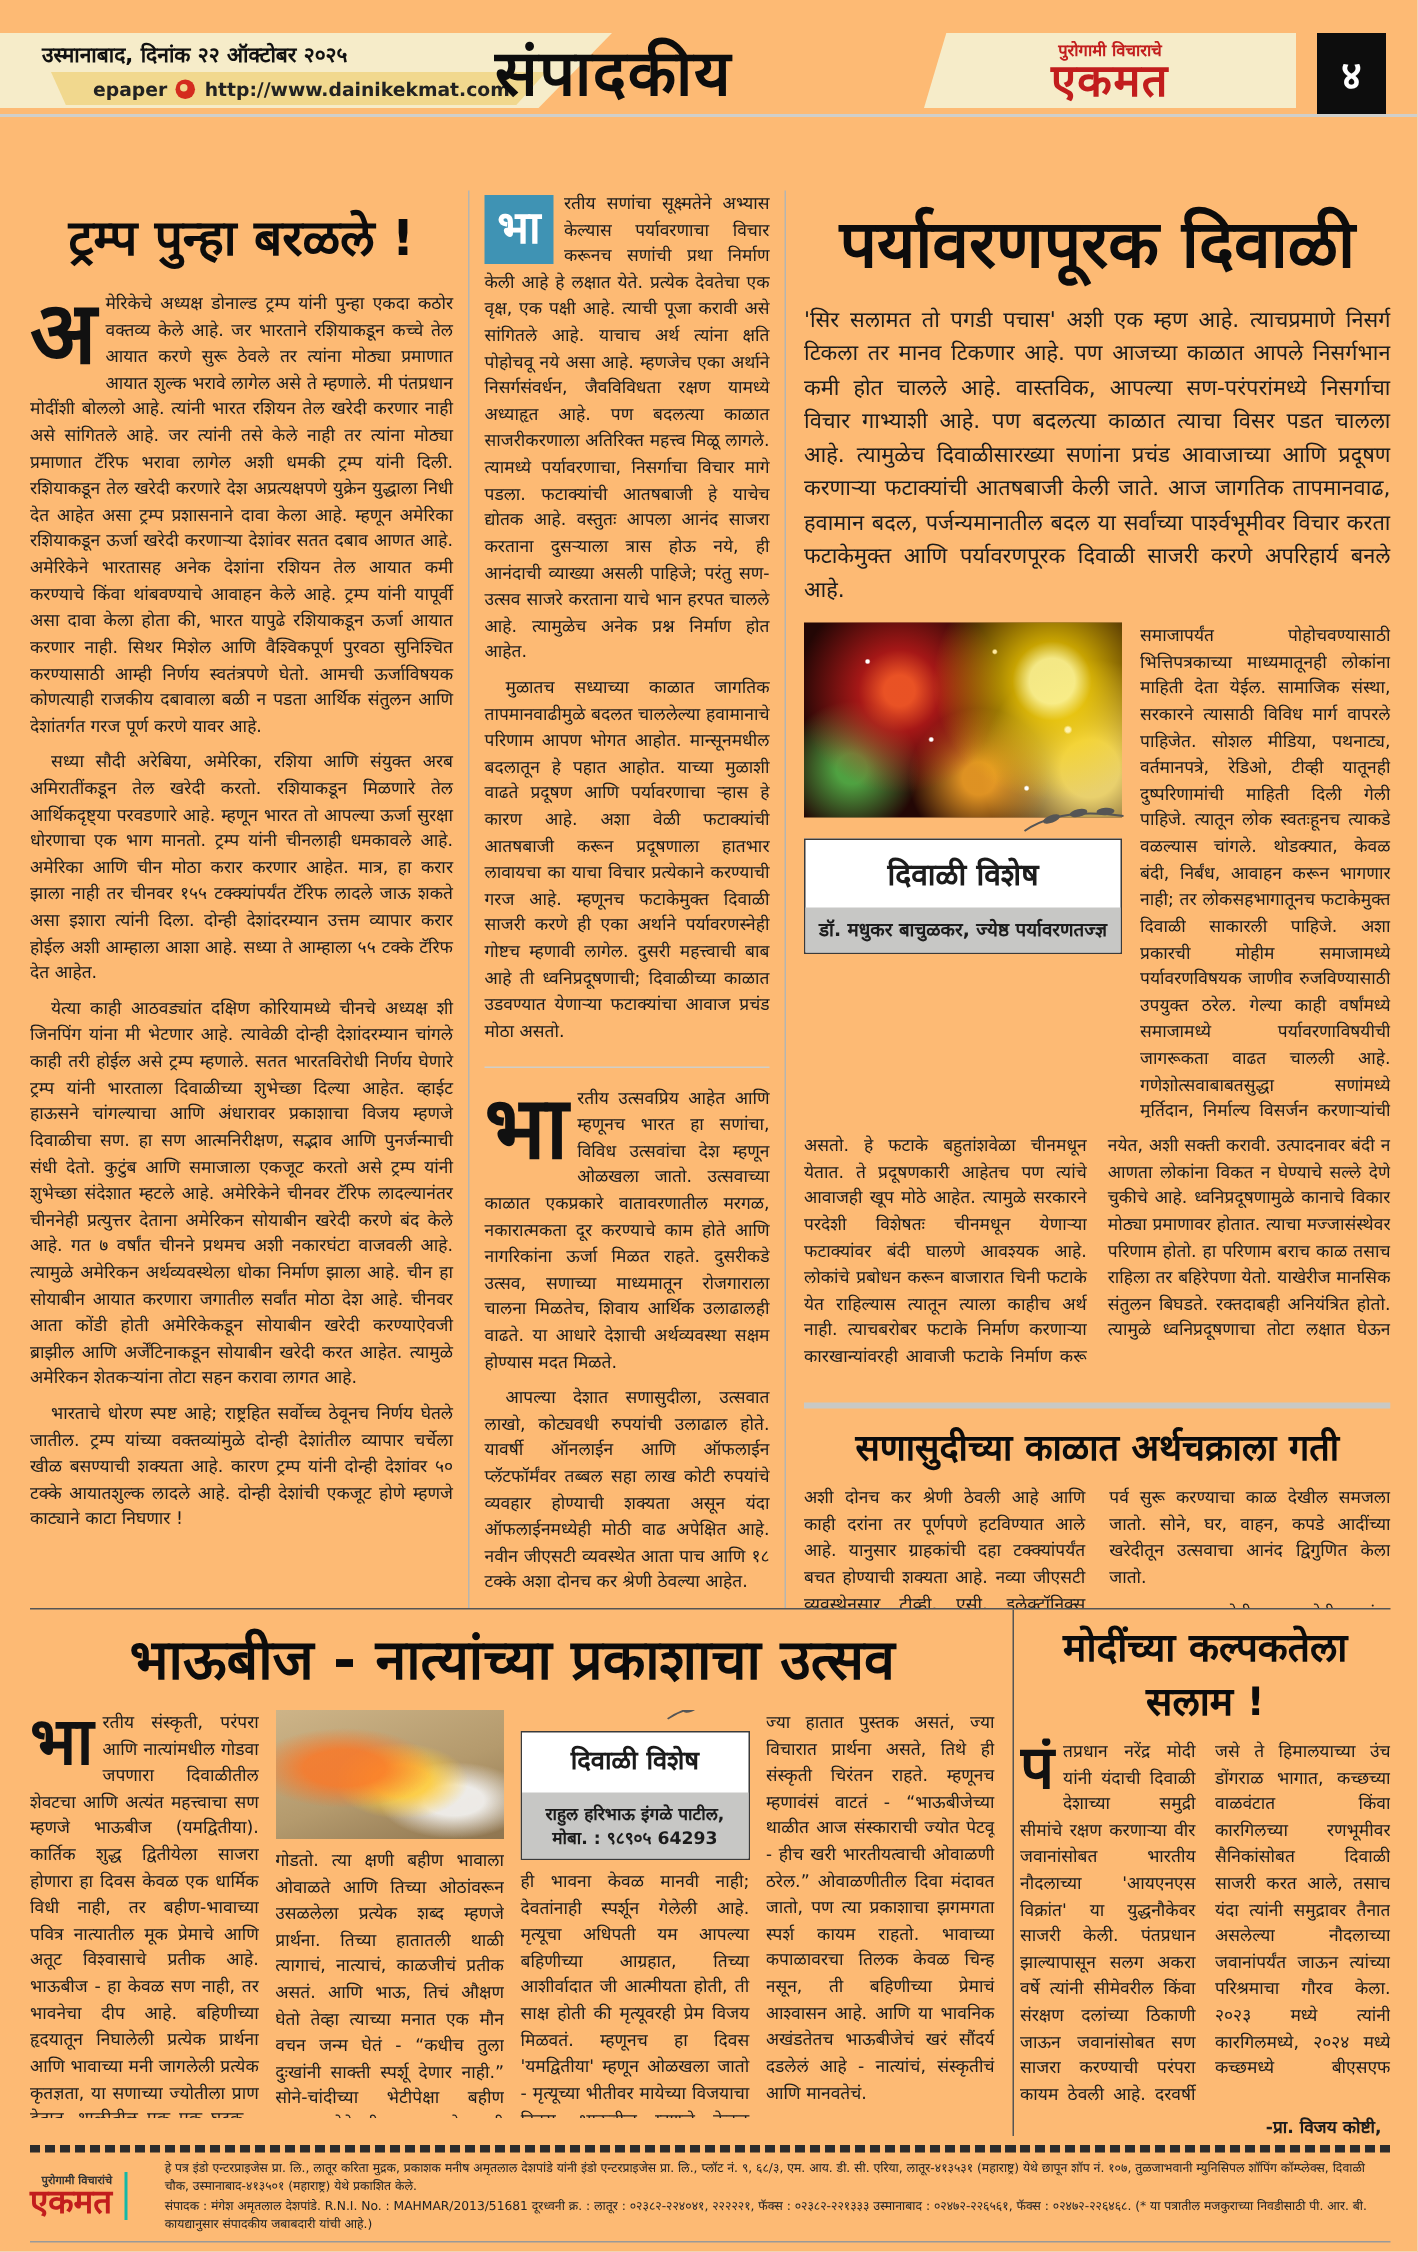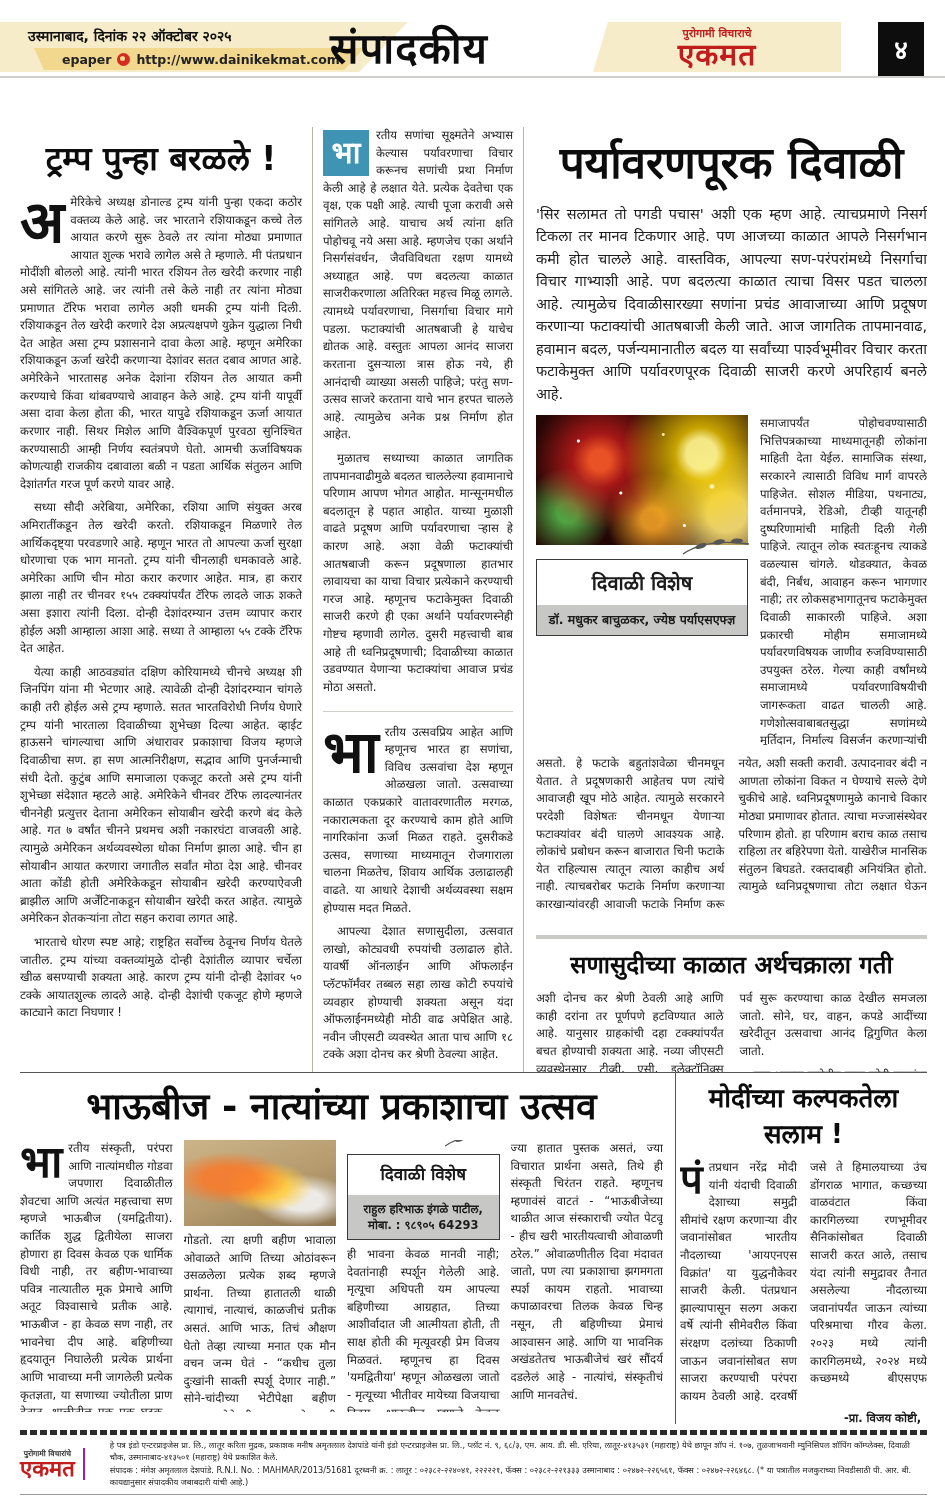--- a/index.html
+++ b/index.html
@@ -1,32 +1,32 @@
 <!DOCTYPE html>
 <html lang="mr"><head>
 <meta charset="utf-8">
 <style>
   * { margin:0; padding:0; box-sizing:border-box; }
   html,body { background:#e8e8e4; }
   body { font-family:"DejaVu Sans","Liberation Sans",sans-serif; color:#1c1c1c; }
-  .page { position:relative; width:945px; height:1501px; margin:0 auto; background:#ffffff; overflow:hidden; }
+  .page { position:relative; width:945px; height:1501px; margin:0 auto; background:#fdba74; overflow:hidden; }
 
   
   .masthead { position:relative; height:78px; }
   .band-left { position:absolute; left:0; top:22px; width:408px; height:50px;
     background:#f6ecc9; clip-path:polygon(0 0,100% 0,88% 100%,0 100%); }
   .date-line { position:absolute; left:28px; top:26px; font-size:14px; font-weight:700; color:#111; }
   .epaper-band { position:absolute; left:34px; top:48px; width:330px; height:22px; background:#f1d88e;
     clip-path:polygon(0 0,100% 0,94% 100%,3% 100%); display:flex; align-items:center; gap:6px; padding-left:28px;
     font-size:12.5px; font-weight:700; color:#222; }
   .epaper-ico { display:inline-block; width:13px; height:13px; border-radius:50%; background:#d42b1e; position:relative; }
   .epaper-ico::after { content:""; position:absolute; left:3px; top:3px; width:5px; height:5px; border-radius:50%; background:#f1d88e; }
   .section-title { position:absolute; left:268px; top:18px; width:220px; text-align:right;
     font-size:42px; font-weight:700; letter-spacing:1px; color:#0d0d0d; }
-  .band-right { position:absolute; left:593px; top:22px; width:248px; height:50px; background:#f6ecc9;
+  .band-right { position:absolute; left:616px; top:22px; width:248px; height:50px; background:#f6ecc9;
     clip-path:polygon(6% 0,100% 0,100% 100%,0 100%); text-align:center; }
   .mast-tagline { font-size:11px; font-weight:800; color:#c21d1d; margin-top:3px; }
   .mast-name { font-size:30px; font-weight:800; color:#c21d1d; line-height:1; letter-spacing:1px; }
   .pageno-box { position:absolute; left:878px; top:22px; width:46px; height:54px; background:#0d0d0d;
     color:#fff; font-size:26px; font-weight:700; display:flex; align-items:center; justify-content:center; }
   .mast-rule { position:absolute; left:0; top:76px; width:100%; height:2px; background:#cfcfcb; }
 
   
   .body-txt { font-size:11.6px; line-height:1.52; text-align:justify; color:#1b1b1b; }
   .body-txt p { margin-bottom:6px; text-indent:14px; }
@@ -86,21 +86,21 @@
   .byline-card.small .who { font-size:11.5px; }
   .modi { flex:1; border-left:1.5px solid #555; padding:6px 0 0 4px; overflow:hidden; }
   .modi h2 { font-size:26px; text-align:center; margin-bottom:8px; }
   .modi-cols { column-count:2; column-gap:13px; height:252px; overflow:hidden; }
   .modi-by { text-align:right; font-size:11.5px; font-weight:800; line-height:1.35; padding-right:6px; }
 
   
   .footer { margin:6px 18px 0 20px; }
   .hr-dash { height:5px; background:repeating-linear-gradient(90deg,#2b2b2b 0 7px,transparent 7px 10px); margin-bottom:4px; }
   .imprint { display:flex; gap:10px; align-items:center; border-bottom:1px solid #999; padding-bottom:6px; }
-  .foot-logo { flex:none; text-align:center; padding-right:8px; border-right:2px solid #a21caf; }
+  .foot-logo { flex:none; text-align:right; padding-right:8px; border-right:2px solid #14b8a6; }
   .foot-logo .tg { font-size:7.5px; font-weight:700; color:#333; }
   .foot-logo .nm { font-size:22px; font-weight:800; color:#c21d1d; line-height:1; }
   .imprint-txt { font-size:8.2px; line-height:1.5; color:#222;margin-left:15px; }
   .dots-row { display:flex; justify-content:space-between; padding:14px 120px 0 150px; }
   .dot-group { display:flex; gap:4px; }
   .dot { width:15px; height:15px; border-radius:50%; display:inline-block; }
 </style>
 </head>
 <body>
 
@@ -154,21 +154,21 @@
           <div class="diwali-left">
             <div class="photo-fireworks"></div>
             <div class="byline-card">
               <svg class="leaf-orn" width="70" height="26" viewBox="0 0 70 26">
                   <path d="M2 20 Q 25 4 68 10" fill="none" stroke="#555" stroke-width="1.4"></path>
                   <ellipse cx="20" cy="12" rx="6" ry="2.5" fill="#555" transform="rotate(-20 20 12)"></ellipse>
                   <ellipse cx="38" cy="8" rx="6" ry="2.5" fill="#555" transform="rotate(-12 38 8)"></ellipse>
                   <ellipse cx="56" cy="7" rx="6" ry="2.5" fill="#555" transform="rotate(-4 56 7)"></ellipse>
                 </svg>
               <div class="tag">दिवाळी विशेष</div>
-              <div class="who">डॉ. मधुकर बाचुळकर, ज्येष्ठ पर्याएसएफ्ज्ञ</div>
+              <div class="who">डॉ. मधुकर बाचुळकर, ज्येष्ठ पर्यावरणतज्ज्ञ</div>
             </div>
           </div>
           <div class="diwali-right body-txt">
             <p class="noindent">समाजापर्यंत पोहोचवण्यासाठी भित्तिपत्रकाच्या माध्यमातूनही लोकांना माहिती देता येईल. सामाजिक संस्था, सरकारने त्यासाठी विविध मार्ग वापरले पाहिजेत. सोशल मीडिया, पथनाट्य, वर्तमानपत्रे, रेडिओ, टीव्ही यातूनही दुष्परिणामांची माहिती दिली गेली पाहिजे. त्यातून लोक स्वतःहूनच त्याकडे वळल्यास चांगले. थोडक्यात, केवळ बंदी, निर्बंध, आवाहन करून भागणार नाही; तर लोकसहभागातूनच फटाकेमुक्त दिवाळी साकारली पाहिजे. अशा प्रकारची मोहीम समाजामध्ये पर्यावरणविषयक जाणीव रुजविण्यासाठी उपयुक्त ठरेल. गेल्या काही वर्षांमध्ये समाजामध्ये पर्यावरणाविषयीची जागरूकता वाढत चालली आहे. गणेशोत्सवाबाबतसुद्धा सणांमध्ये मूर्तिदान, निर्माल्य विसर्जन करणाऱ्यांची संख्या वाढत आहे. हे बदल लोकसंमतीने झाले आहेत. फटाक्यांच्या बाबतीतही जनजागृती केल्यास लोकसंमतीने पर्यावरणपूरक दिवाळी साजरी होईल.</p>
           </div>
         </div>
         <div class="diwali-cols body-txt">
           <p class="noindent">असतो. हे फटाके बहुतांशवेळा चीनमधून येतात. ते प्रदूषणकारी आहेतच पण त्यांचे आवाजही खूप मोठे आहेत. त्यामुळे सरकारने परदेशी विशेषतः चीनमधून येणाऱ्या फटाक्यांवर बंदी घालणे आवश्यक आहे. लोकांचे प्रबोधन करून बाजारात चिनी फटाके येत राहिल्यास त्यातून त्याला काहीच अर्थ नाही. त्याचबरोबर फटाके निर्माण करणाऱ्या कारखान्यांवरही आवाजी फटाके निर्माण करू नयेत, अशी सक्ती करावी. उत्पादनावर बंदी न आणता लोकांना विकत न घेण्याचे सल्ले देणे चुकीचे आहे. ध्वनिप्रदूषणामुळे कानाचे विकार मोठ्या प्रमाणावर होतात. त्याचा मज्जासंस्थेवर परिणाम होतो. हा परिणाम बराच काळ तसाच राहिला तर बहिरेपणा येतो. याखेरीज मानसिक संतुलन बिघडते. रक्तदाबही अनियंत्रित होतो. त्यामुळे ध्वनिप्रदूषणाचा तोटा लक्षात घेऊन फटाकेमुक्त दिवाळी साजरी करणे आवश्यक बनले आहे.</p>
 
         </div>

